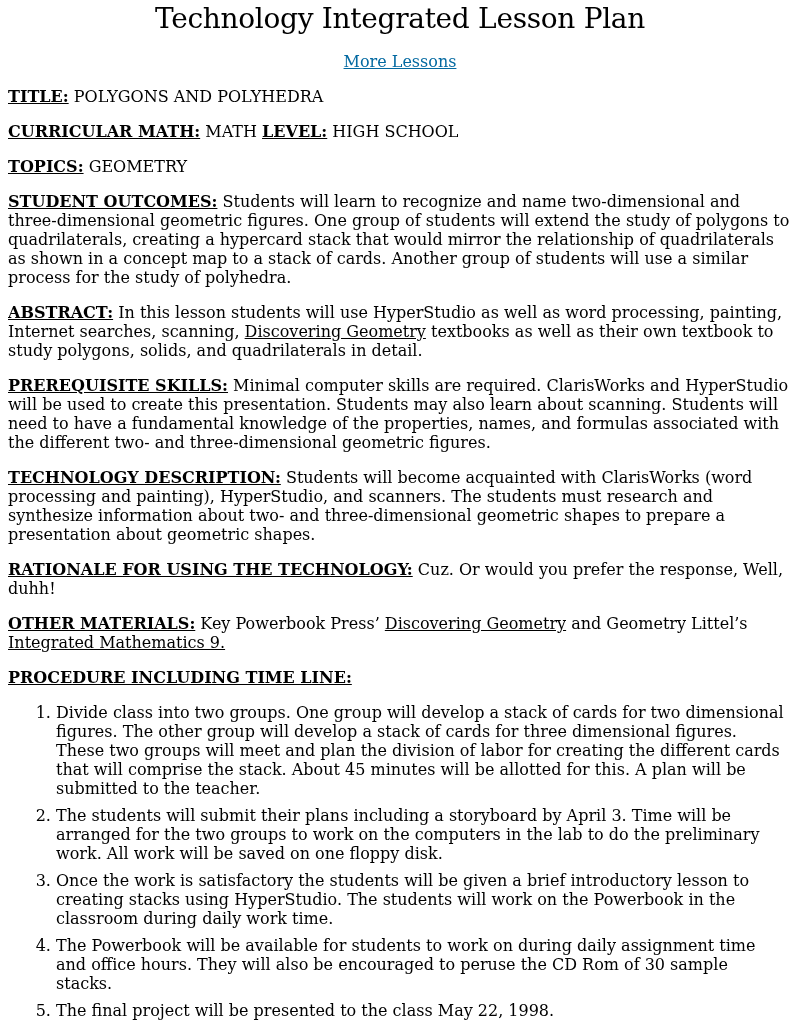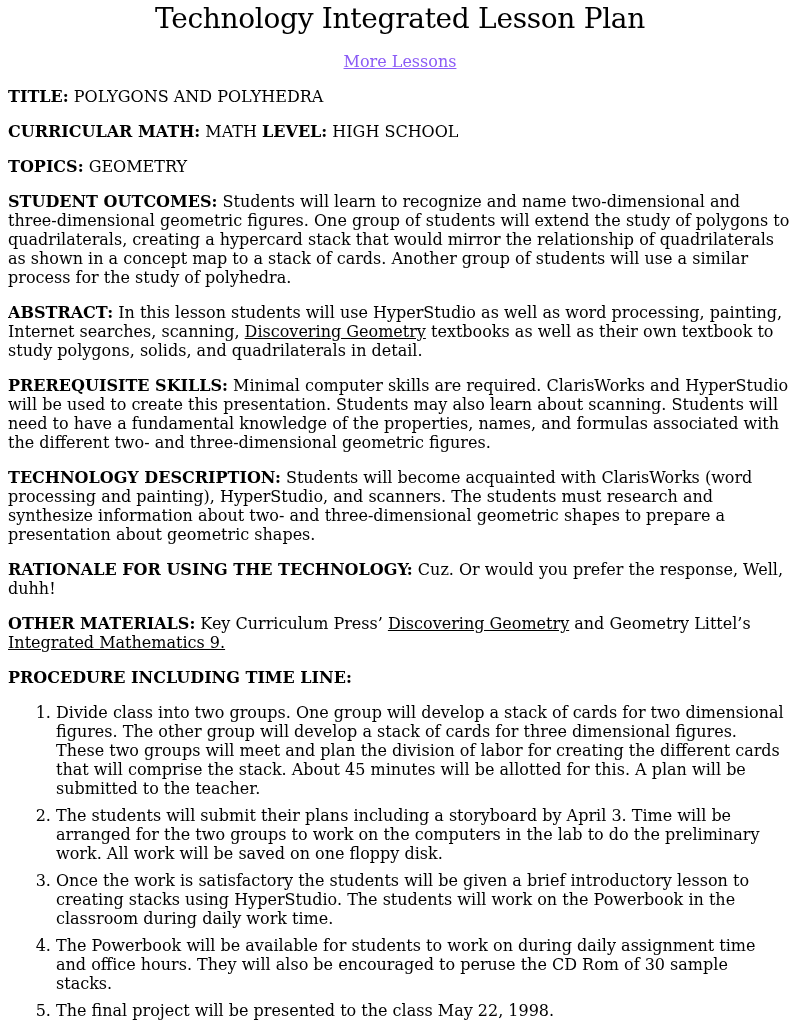--- a/index.html
+++ b/index.html
@@ -21,32 +21,32 @@
     margin: 0 0 16px 0;
     letter-spacing: -0.3px;
   }
   p {
     margin: 16px 0;
   }
   .center {
     text-align: center;
   }
   a {
-    color: #8b5cf6;
+    color: #0369a1;
     text-decoration: underline;
     cursor: pointer;
   }
   ol {
     margin: 16px 0;
     padding-left: 40px;
   }
   li {
     margin: 8px;
   }
-  b { font-weight: bold; }
+  b { font-weight: bold; text-decoration: underline; }
   u { text-decoration: underline; }
 </style>
 </head>
 <body>
 
 <h1>Technology Integrated Lesson Plan</h1>
 
 <p class="center">
   <a href="#">More Lessons</a>
 </p>
@@ -60,21 +60,21 @@
 <p><b>STUDENT OUTCOMES:</b><span> Students will learn to recognize and name two-dimensional and three-dimensional geometric figures. One group of students will extend the study of polygons to quadrilaterals, creating a hypercard stack that would mirror the relationship of quadrilaterals as shown in a concept map to a stack of cards. Another group of students will use a similar process for the study of polyhedra.</span></p>
 
 <p><b>ABSTRACT:</b><span> In this lesson students will use HyperStudio as well as word processing, painting, Internet searches, scanning, </span><u>Discovering Geometry</u><span> textbooks as well as their own textbook to study polygons, solids, and quadrilaterals in detail.</span></p>
 
 <p><b>PREREQUISITE SKILLS:</b><span> Minimal computer skills are required. ClarisWorks and HyperStudio will be used to create this presentation. Students may also learn about scanning. Students will need to have a fundamental knowledge of the properties, names, and formulas associated with the different two- and three-dimensional geometric figures.</span></p>
 
 <p><b>TECHNOLOGY DESCRIPTION:</b><span> Students will become acquainted with ClarisWorks (word processing and painting), HyperStudio, and scanners. The students must research and synthesize information about two- and three-dimensional geometric shapes to prepare a presentation about geometric shapes.</span></p>
 
 <p><b>RATIONALE FOR USING THE TECHNOLOGY:</b><span> Cuz. Or would you prefer the response, Well, duhh!</span></p>
 
-<p><b>OTHER MATERIALS:</b><span> Key Curriculum Press’ </span><u>Discovering Geometry</u><span> and Geometry Littel’s </span><u>Integrated Mathematics 9.</u></p>
+<p><b>OTHER MATERIALS:</b><span> Key Powerbook Press’ </span><u>Discovering Geometry</u><span> and Geometry Littel’s </span><u>Integrated Mathematics 9.</u></p>
 
 <p><b>PROCEDURE INCLUDING TIME LINE:</b></p>
 
 <ol>
   <li>Divide class into two groups. One group will develop a stack of cards for two dimensional figures. The other group will develop a stack of cards for three dimensional figures. These two groups will meet and plan the division of labor for creating the different cards that will comprise the stack. About 45 minutes will be allotted for this. A plan will be submitted to the teacher.</li>
   <li>The students will submit their plans including a storyboard by April 3. Time will be arranged for the two groups to work on the computers in the lab to do the preliminary work. All work will be saved on one floppy disk.</li>
   <li>Once the work is satisfactory the students will be given a brief introductory lesson to creating stacks using HyperStudio. The students will work on the Powerbook in the classroom during daily work time.</li>
   <li>The Powerbook will be available for students to work on during daily assignment time and office hours. They will also be encouraged to peruse the CD Rom of 30 sample stacks.</li>
   <li>The final project will be presented to the class May 22, 1998.</li>
 </ol>

